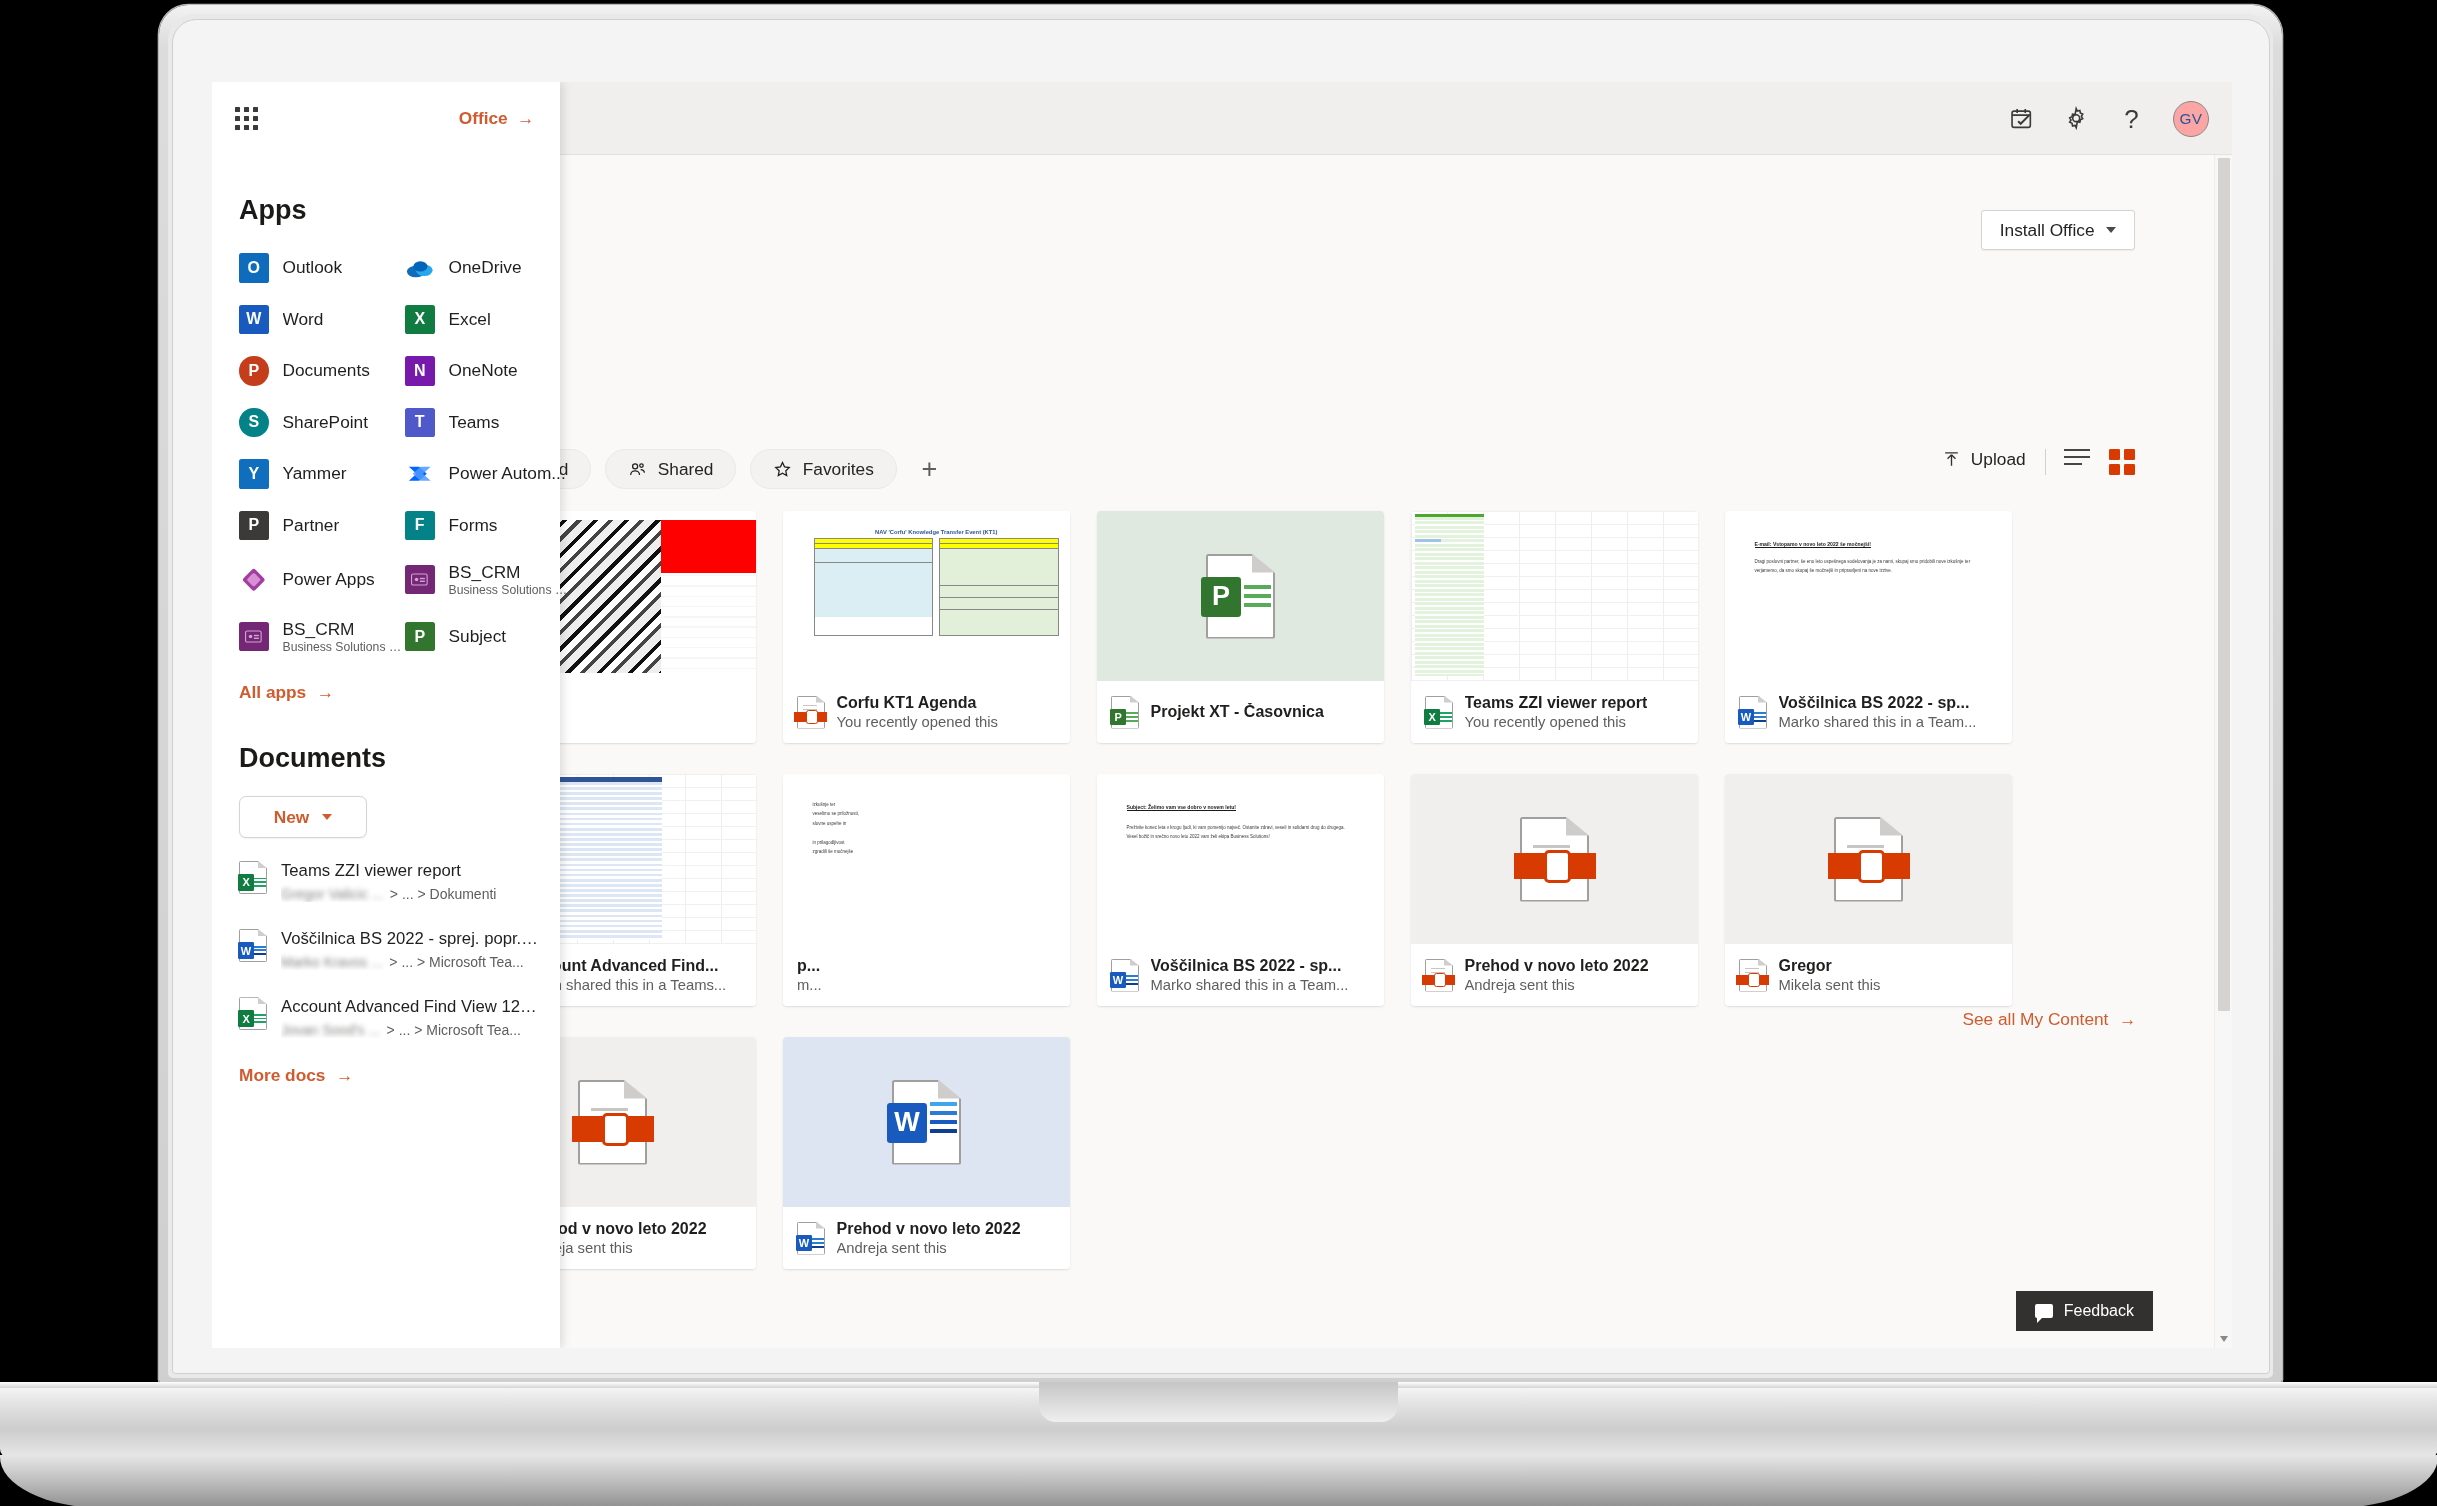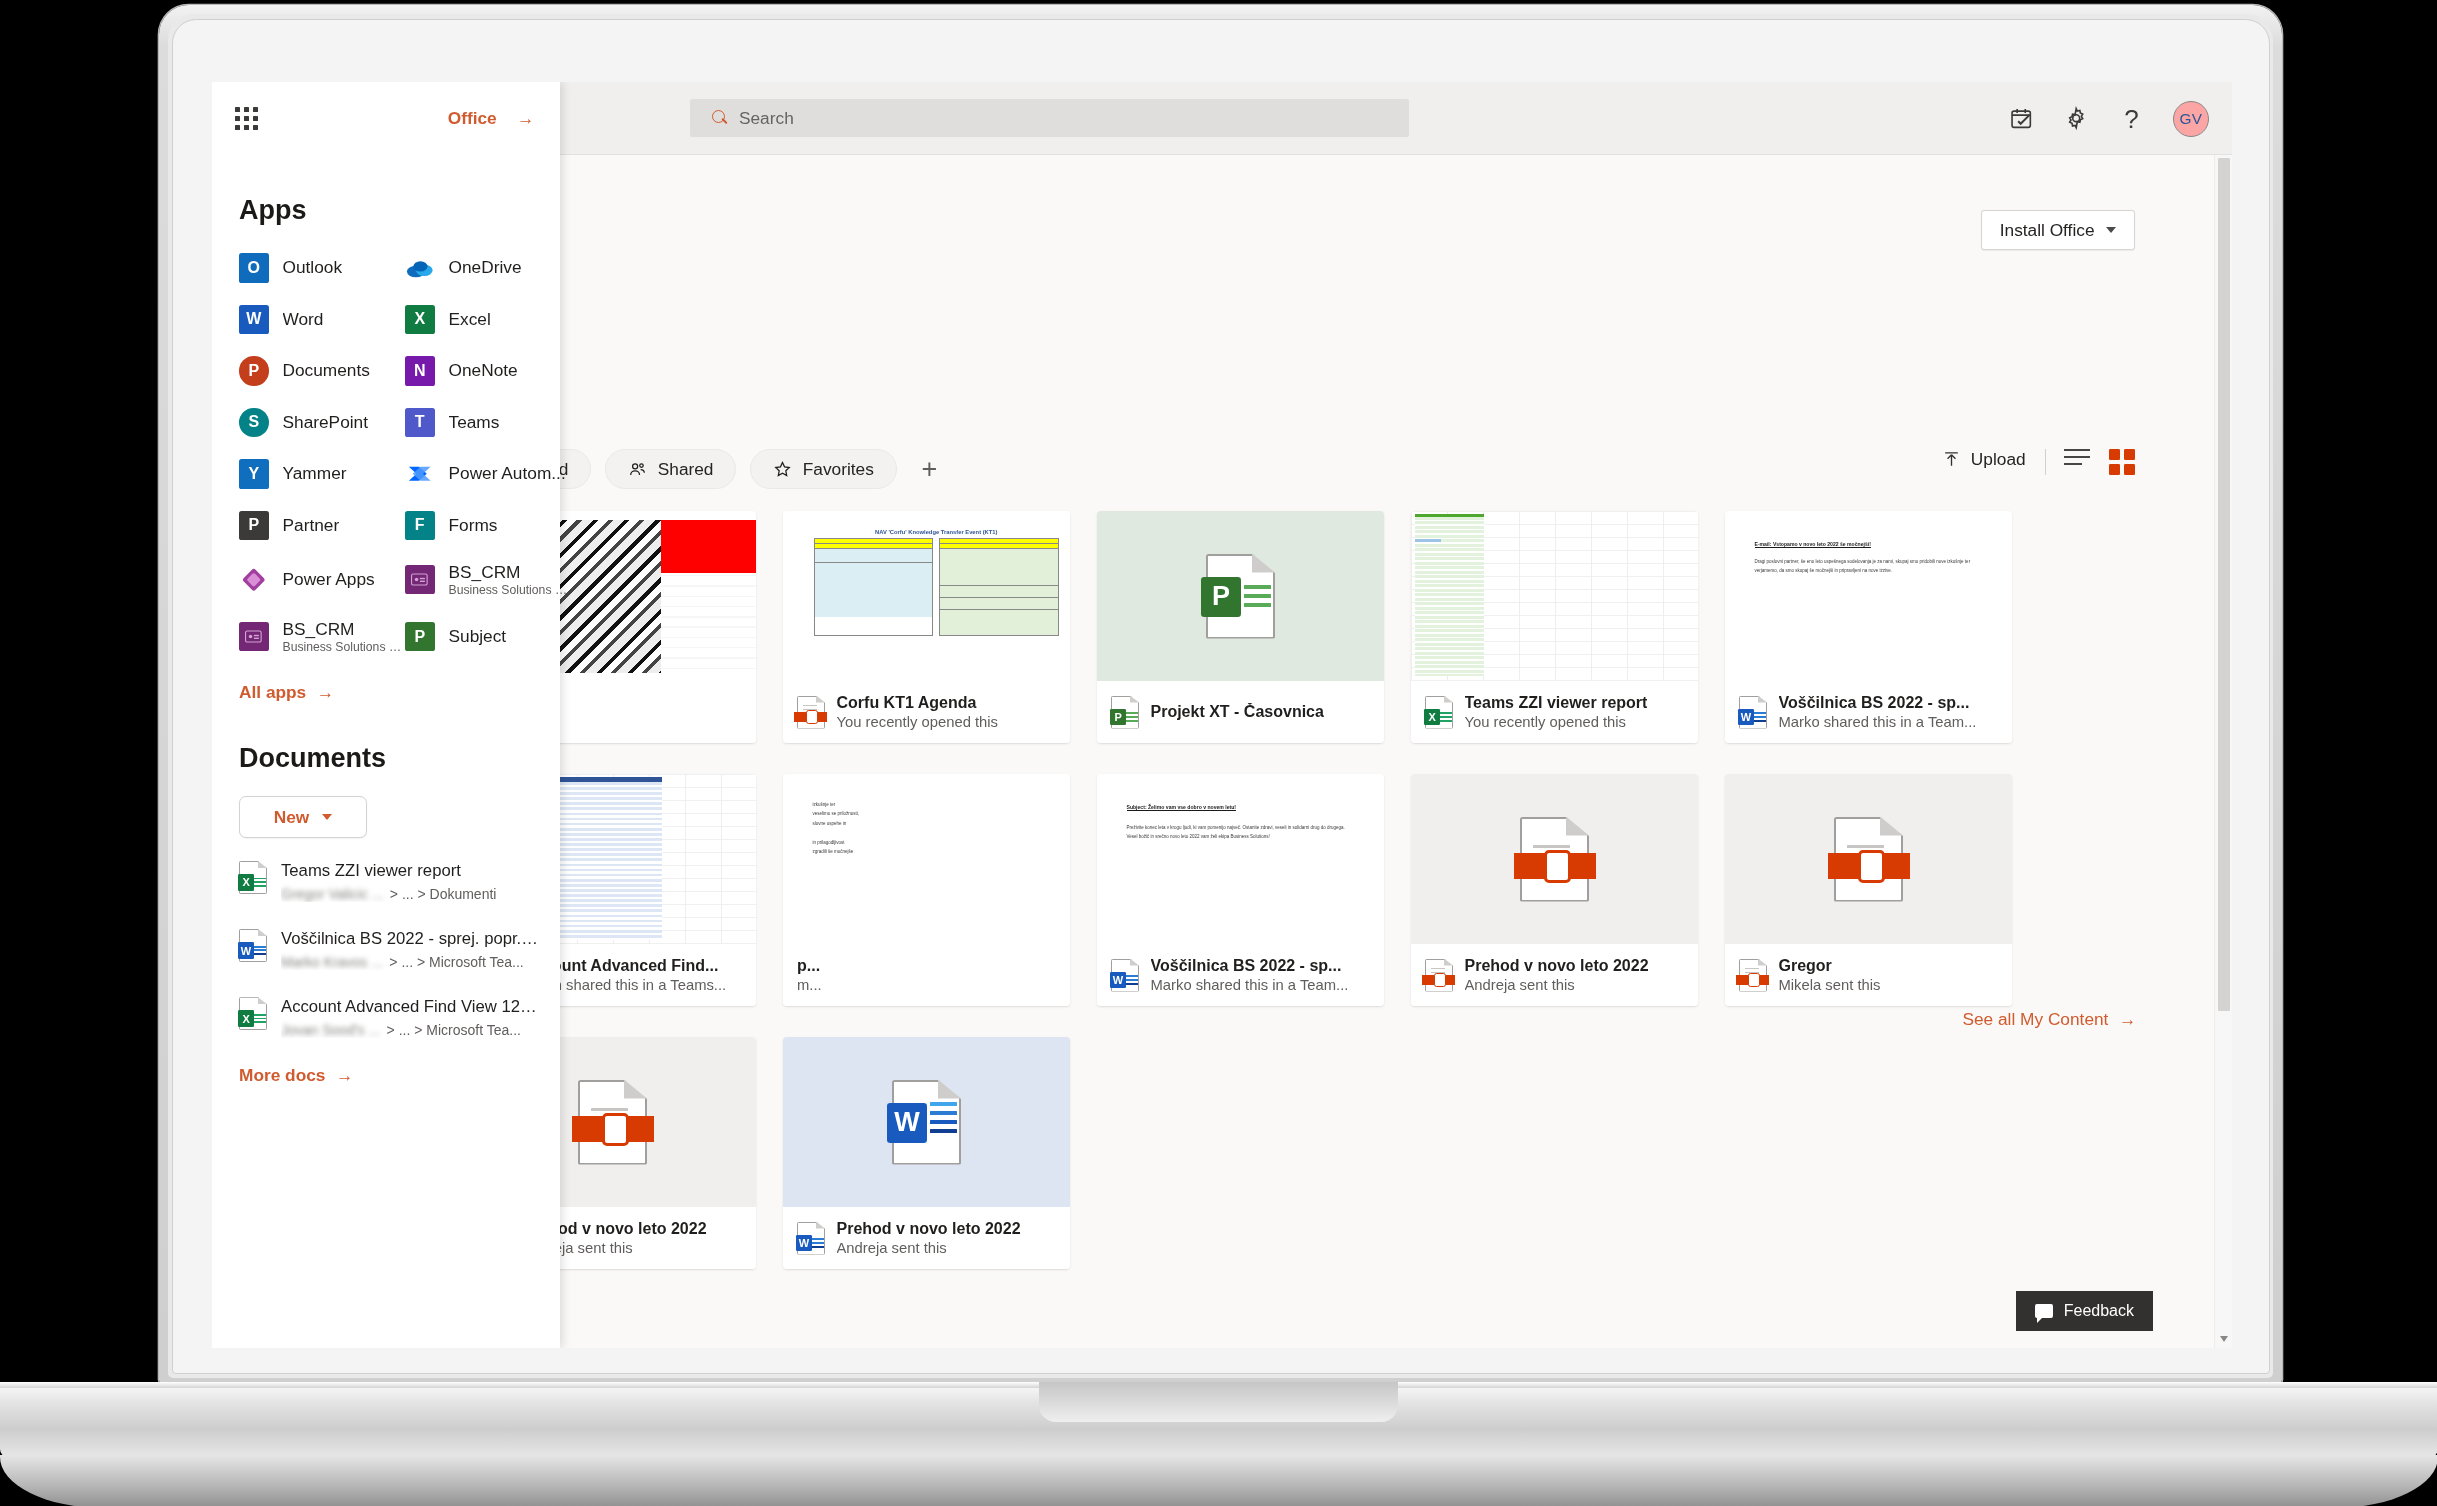--- a/index.html
+++ b/index.html
@@ -214,21 +214,21 @@
 
   
   .flyout {
     position:absolute; left:0; top:0; width: 348px; height: 1266px;
     background:#ffffff; box-shadow: 2.6px 0 9px rgba(0,0,0,.13); z-index: 20;
     padding: 0;
   }
   .fly-head { height: 73px; display:flex; align-items:center; justify-content:space-between; padding: 0 26px 0 23px; }
   .waffle { display:grid; grid-template-columns: repeat(3, 4.5px); gap:4.5px; cursor:pointer; }
   .waffle i { width:4.5px;height:4.5px;background:#3b3a39;border-radius:0.6px;display:block; }
-  .office-link { font-size:17.3px; color:#d05b2e; display:flex; align-items:center; gap:20px; cursor:pointer; font-weight:600; }
+  .office-link { font-size:17.3px; color:#d05b2e; display:flex; align-items:center; gap:9px; cursor:pointer; font-weight:600; }
   .arrow-r { display:inline-block; }
 
   .fly-sec-title { font-size: 27px; color:#1b1a19; font-weight:700; margin: 40px 0 0 27px; }
   .apps-grid { margin: 27px 0 0 27px; display:grid; grid-template-columns: 166px 166px; row-gap: 22px; }
   .app-item { display:flex; align-items:center; gap:14px; cursor:pointer; }
   .app-ico { width: 29.5px; height:29.5px; flex:none; border-radius:2.6px; position:relative; display:flex;align-items:center;justify-content:center;
              color:#fff; font-weight:700; font-size:16px; }
   .app-txt { overflow:hidden; }
   .app-name { font-size: 17.3px; color:#201f1e; white-space:nowrap; }
   .app-sub { font-size: 12.2px; color:#605e5c; white-space:nowrap; overflow:hidden; text-overflow:ellipsis; max-width:128px; }
@@ -258,24 +258,20 @@
 
 <div id="stage">
 
   <div class="laptop-lid"></div>
   <div class="laptop-inner"></div>
   <div class="bezel"></div>
 
   <div class="screen">
 
     <div class="app-header">
-      <div class="search-box">
-        <span class="search-icon"></span>
-        <span class="search-placeholder">Search</span>
-      </div>
 
       <div class="header-right">
         <div class="hdr-icon">
           <svg viewBox="0 0 24 24" fill="none" stroke="currentColor" stroke-width="1.6">
             <rect x="3" y="5" width="18" height="16" rx="2"></rect>
             <path d="M3 9h18M8 3v4M16 3v4"></path>
             <path d="M9 15l2.5 2.5L20 9" stroke-width="2"></path>
           </svg>
         </div>
         <div class="hdr-icon">

